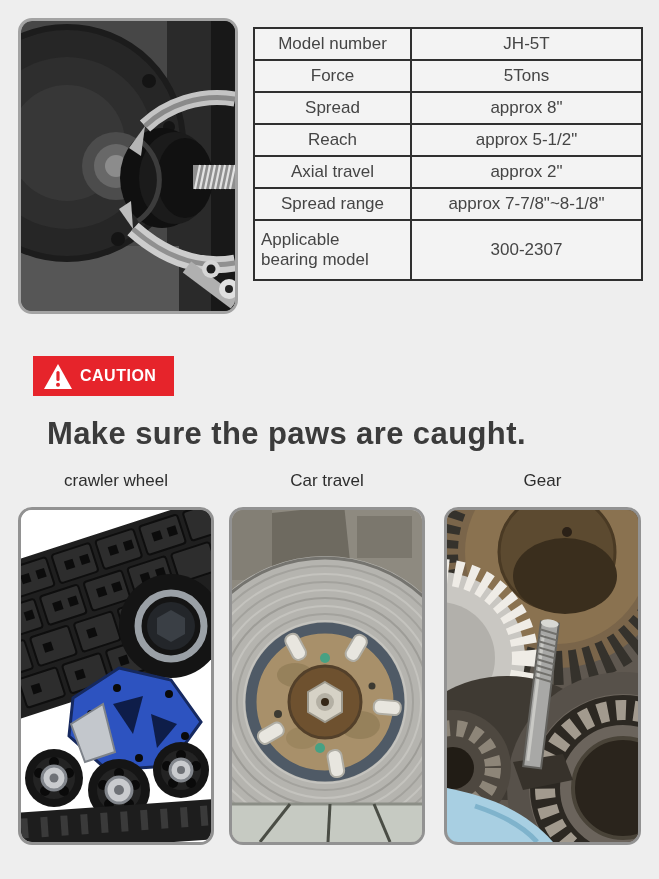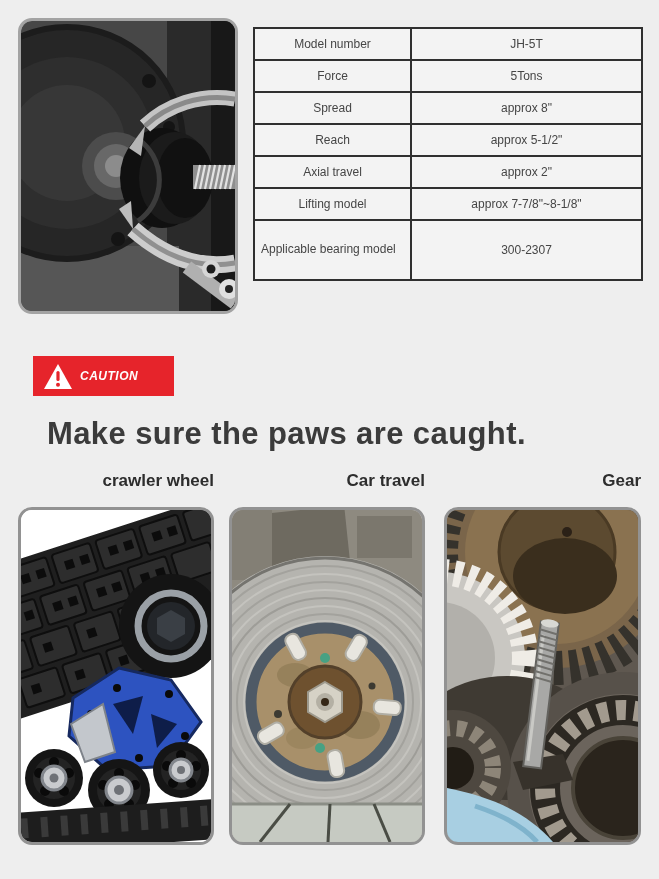--- a/index.html
+++ b/index.html
@@ -13,47 +13,47 @@
     border:3px solid #9b9b9b;border-radius:14px;overflow:hidden;
   }
   .photo-frame svg{display:block;width:100%;height:100%;}
   #hero-photo{left:18px;top:18px;width:220px;height:296px;border-color:#a3a3a3;}
   table.spec{
     position:absolute;left:253px;top:27px;width:388px;
     border-collapse:collapse;table-layout:fixed;
   }
   table.spec td,table.spec th{
     border:2px solid #2f2f2f;background:#f3f3f3;
-    font-size:12px;font-weight:normal;color:#454545;
+    font-size:17px;font-weight:normal;color:#454545;
     text-align:center;vertical-align:middle;padding:0 13px;
     overflow:hidden;white-space:nowrap;
   }
   table.spec tr{height:32px;}
   table.spec tr.tall{height:60px;}
   table.spec col.c-label{width:157px;}
   table.spec col.c-value{width:231px;}
   table.spec tr.tall th{
     text-align:left;white-space:normal;line-height:1.15;padding-left:6px;margin-top:22px;
   }
   #caution-badge{
     position:absolute;left:33px;top:356px;width:141px;height:40px;
     background:#e6242b;display:flex;align-items:center;gap:7px;
     padding-left:10px;box-sizing:border-box;
   }
   #caution-badge .tri{width:30px;height:27px;display:block;}
   #caution-badge .cap{
-    color:#ffffff;font-size:12px;font-weight:bold;letter-spacing:0.5px;font-style:italic;
+    color:#ffffff;font-size:16px;font-weight:bold;letter-spacing:0.5px;
   }
   #main-heading{
     position:absolute;left:30px;top:399px;width:620px;margin:17px;
     font-size:31px;font-weight:bold;color:#3b3b3b;letter-spacing:0.4px;
   }
   .example-label{
-    position:absolute;top:471px;text-align:right;
-    font-size:17px;font-weight:bold;color:#2d2d2d;
+    position:absolute;top:471px;text-align:center;
+    font-size:17px;font-weight:normal;color:#2d2d2d;
   }
   #label-crawler{left:18px;width:196px;}
   #label-carwheels{left:229px;width:196px;}
   #label-gear{left:444px;width:197px;}
   #photo-crawler{left:18px;top:507px;width:196px;height:338px;border-color:#929292;}
   #photo-carwheels{left:229px;top:507px;width:196px;height:338px;border-color:#929292;}
   #photo-gear{left:444px;top:507px;width:197px;height:338px;border-color:#929292;}
 </style>
 </head>
 <body>
@@ -126,21 +126,21 @@
   </tr>
   <tr>
     <th>Reach</th>
     <td>approx 5-1/2"</td>
   </tr>
   <tr>
     <th>Axial travel</th>
     <td>approx 2"</td>
   </tr>
   <tr>
-    <th>Lifting model</th>
+    <th>Spread range</th>
     <td>approx 7-7/8"~8-1/8"</td>
   </tr>
   <tr class="tall">
     <th>Applicable bearing model</th>
     <td>300-2307</td>
   </tr>
 </tbody>
   </table>
 
 <div id="caution-badge">

